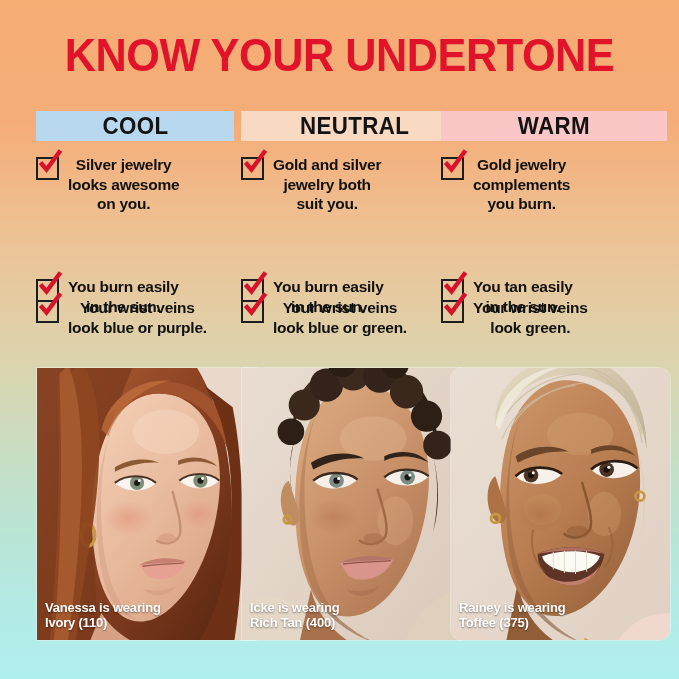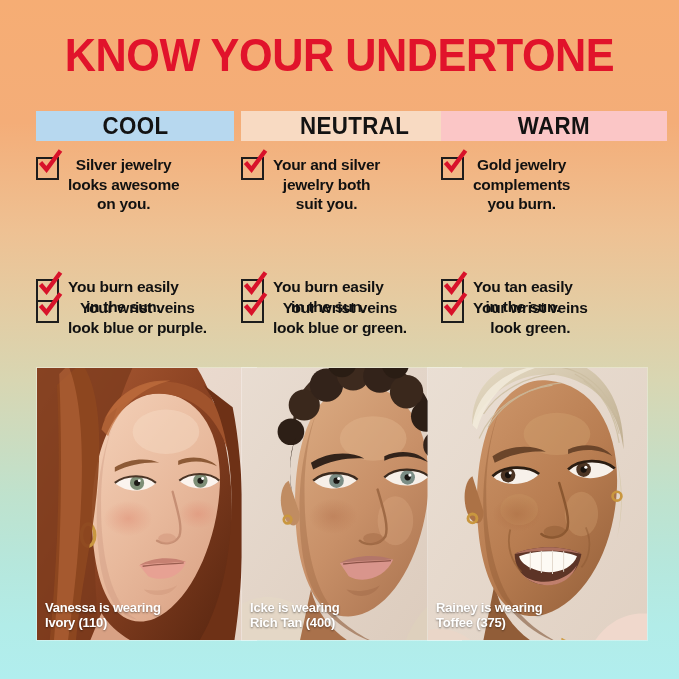--- a/index.html
+++ b/index.html
@@ -95,21 +95,21 @@
 
   
   .photo{
     position:absolute;top:367px;width:221px;height:274px;
     overflow:hidden;
     border:1px solid rgba(255,255,255,0.35);
     box-sizing:border-box;
   }
   .photo.p0{left:36px;}
   .photo.p1{left:241px;}
-  .photo.p2{left:427px;}
+  .photo.p2{left:450px;border-radius:12px;}
 
   .cap{
     position:absolute;left:8px;bottom:10px;
     color:#ffffff;
     font-family:"Liberation Sans Narrow","Liberation Sans", sans-serif;
     font-weight:bold;
     font-size:13px;
     line-height:14.5px;
     letter-spacing:-0.2px;
     white-space:pre-line;
@@ -170,21 +170,21 @@
     </div>
   </div>
 
   <div class="col c1">
     <div class="item r0">
       <span class="chk">
         <svg viewBox="0 0 26 26">
             <path d="M3.5 13.5 L9.5 20.5 L23.5 1.5" fill="none" stroke="#d8122a" stroke-width="4.4" stroke-linecap="butt" stroke-linejoin="miter"></path>
           </svg>
       </span>
-      <span class="itext">Your and silver
+      <span class="itext">Gold and silver
 jewelry both
 suit you.</span>
     </div>
     <div class="item r1">
       <span class="chk">
         <svg viewBox="0 0 26 26">
             <path d="M3.5 13.5 L9.5 20.5 L23.5 1.5" fill="none" stroke="#d8122a" stroke-width="4.4" stroke-linecap="butt" stroke-linejoin="miter"></path>
           </svg>
       </span>
       <span class="itext">You burn easily

